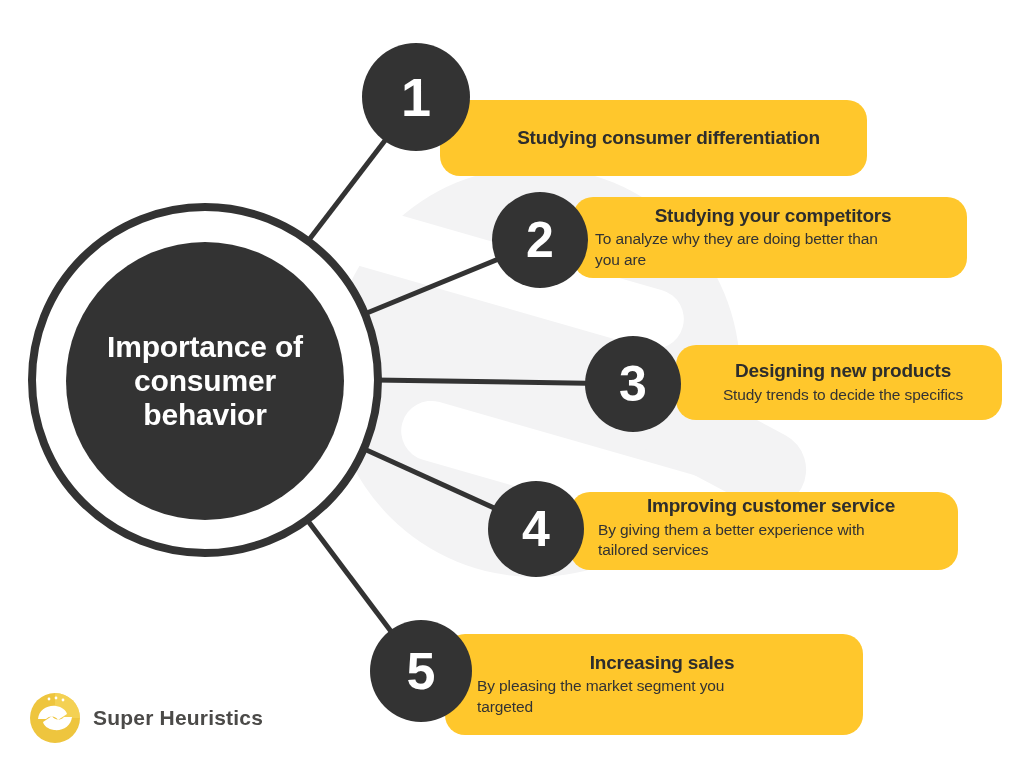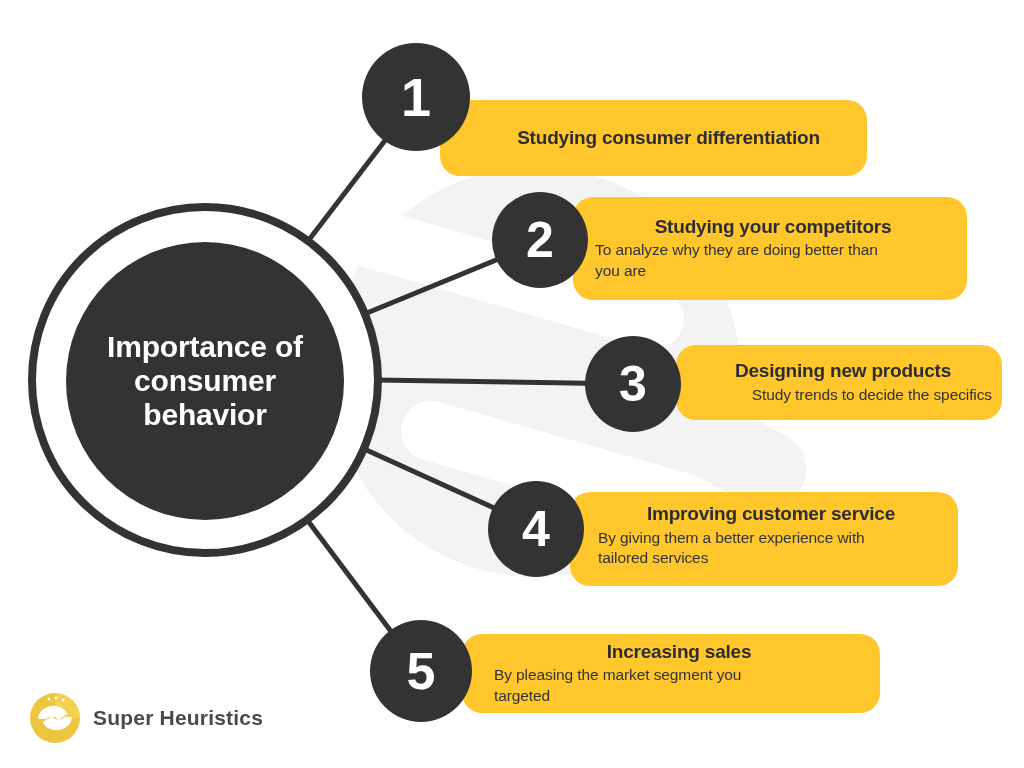--- a/index.html
+++ b/index.html
@@ -17,25 +17,25 @@
   .banner .t{
     font-size:19px;font-weight:800;color:#2d2d2d;text-align:center;
     line-height:1.2;letter-spacing:-0.2px;white-space:nowrap;
   }
   .banner .d{
     font-size:15.5px;font-weight:400;color:#333333;line-height:1.32;
     letter-spacing:-0.1px;white-space:pre-line;
   }
   .banner-1{left:440px;top:56px;width:427px;height:76px;padding:6px 14px 6px 44px;margin-top:44px;}
   .banner-1 .d{text-align:center;}
-  .banner-2{left:573px;top:197px;width:394px;height:103px;padding:6px 16px 6px 22px;}
+  .banner-2{left:573px;top:197px;width:394px;height:81px;padding:6px 16px 6px 22px;}
   .banner-3{left:676px;top:345px;width:326px;height:75px;padding:6px 10px 6px 18px;}
-  .banner-3 .d{text-align:right;}
-  .banner-4{left:570px;top:492px;width:388px;height:94px;padding:0 14px 6px 28px;}
-  .banner-5{left:462px;top:634px;width:418px;height:79px;padding:6px 16px 6px 32px;}
+  .banner-3 .d{text-align:center;}
+  .banner-4{left:570px;top:492px;width:388px;height:78px;padding:0 14px 6px 28px;}
+  .banner-5{left:445px;top:634px;width:418px;height:101px;padding:6px 16px 6px 32px;}
 
   
   .badge{
     position:absolute;border-radius:50%;background:#333333;color:#ffffff;
     display:flex;align-items:center;justify-content:center;font-weight:800;
   }
   .badge-1{left:362px;top:43px;width:108px;height:108px;font-size:54px;}
   .badge-2{left:492px;top:192px;width:96px;height:96px;font-size:50px;}
   .badge-3{left:585px;top:336px;width:96px;height:96px;font-size:50px;}
   .badge-4{left:488px;top:481px;width:96px;height:96px;font-size:50px;}

